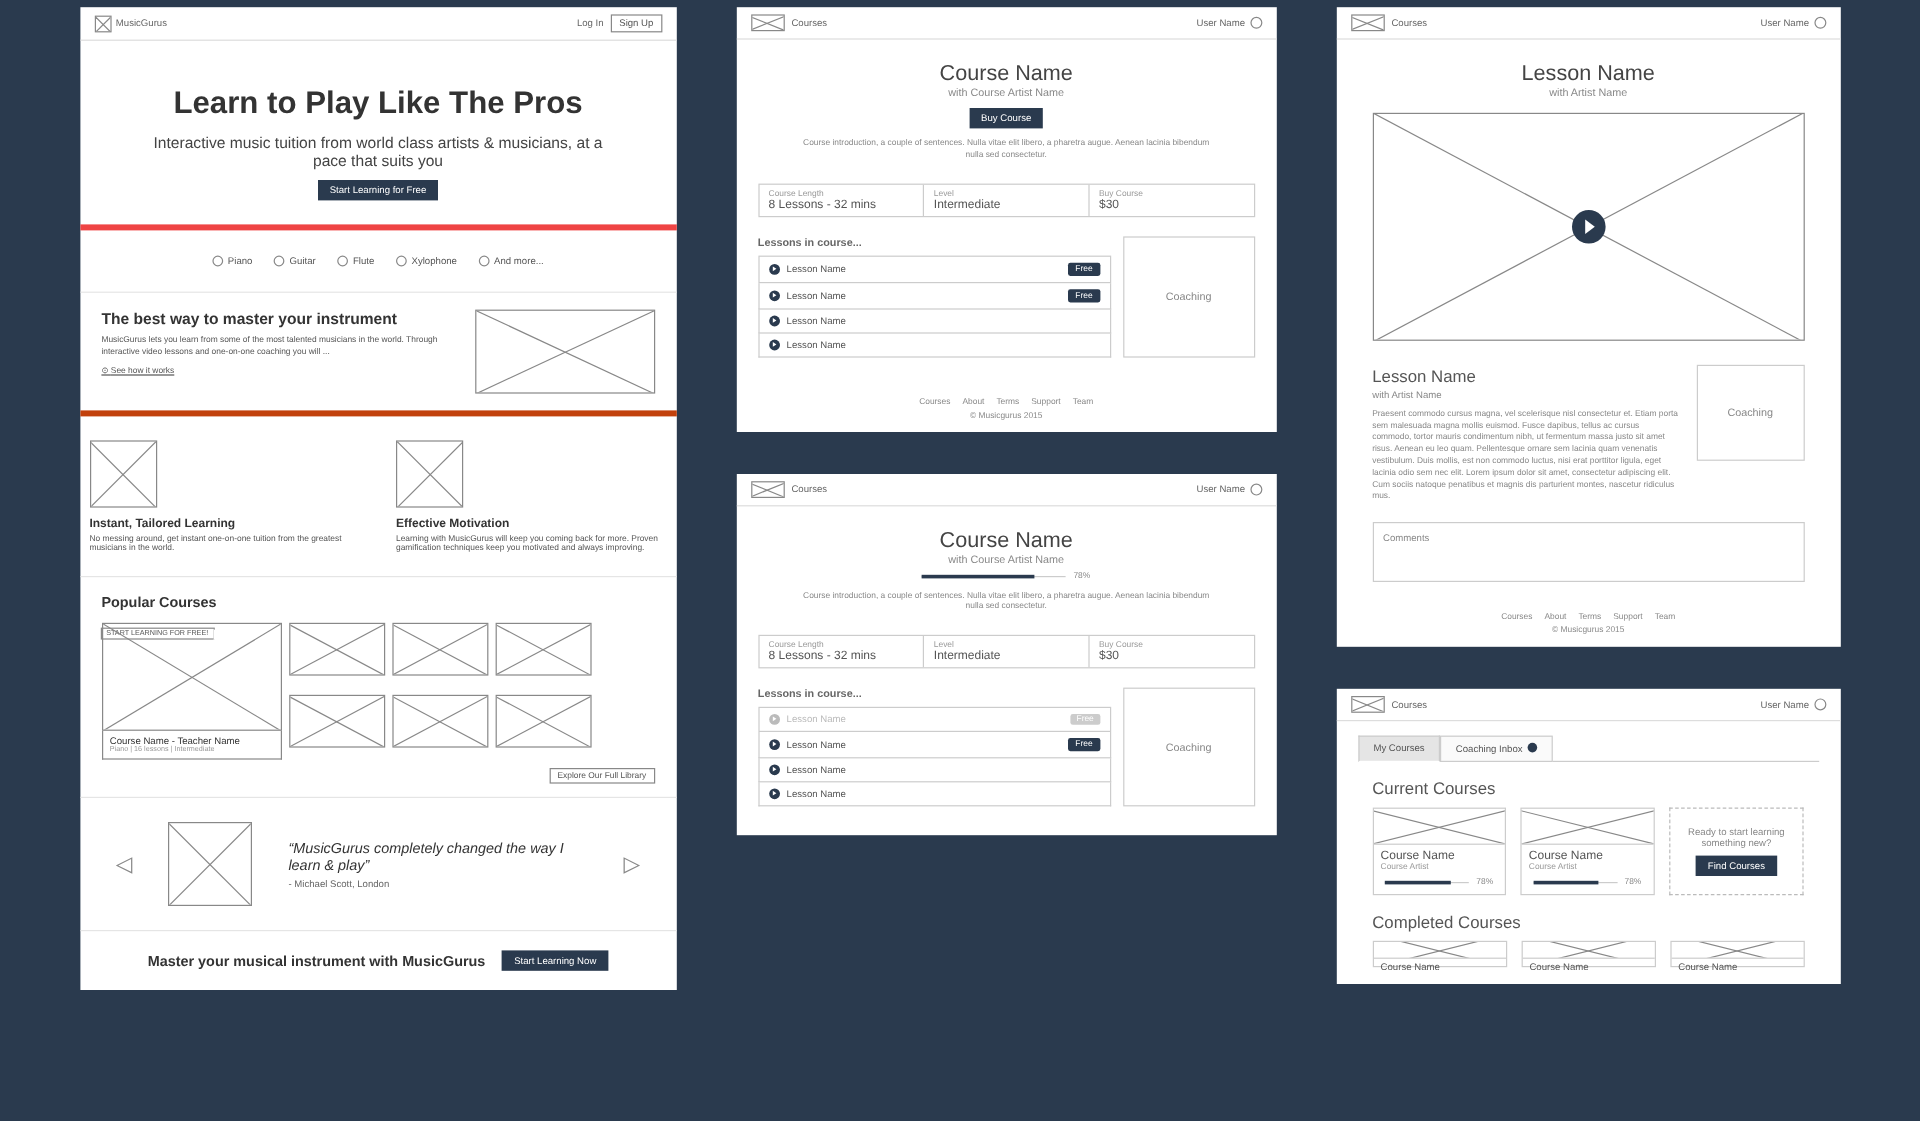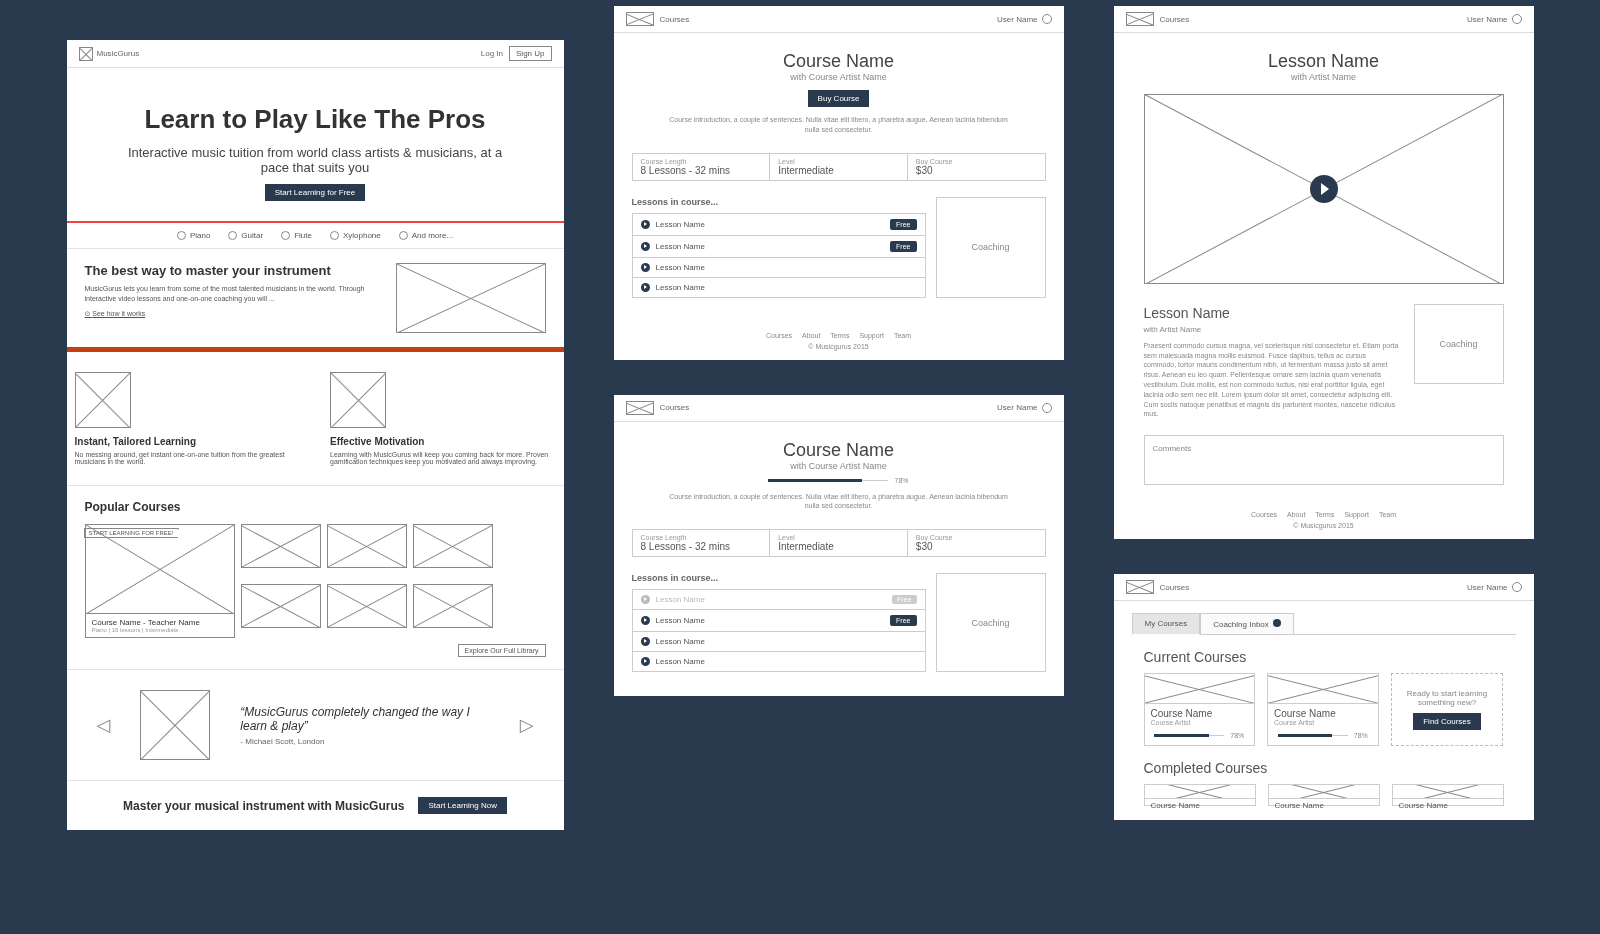--- a/index.html
+++ b/index.html
@@ -19,21 +19,21 @@
 .ph { border: 1px solid #888; position: relative; overflow: hidden; flex-shrink: 0; }
 .ph::before,.ph::after{content:'';position:absolute;width:150%;left:-25%;top:50%;border-top:1px solid #888;}
 .ph::before{transform:rotate(var(--a,30deg));}
 .ph::after{transform:rotate(calc(-1 * var(--a,30deg)));}
 .btn-dark { background:#2a3a4e; color:#fff; padding:4px 10px; font-size:8px; display:inline-block; border:none; }
 .btn-free { background:#2a3a4e; color:#fff; padding:2px 6px; font-size:7px; border-radius:2px; }
 .center { text-align:center; }
 h1.big { font-size:26px; font-weight:600; color:#333; margin:20px 0 10px; }
 .sub { font-size:13px; color:#444; }
 .section { padding:14px 18px; border-top:1px solid #e5e5e5; }
-.radios { display:flex; gap:18px; justify-content:center; padding:8px 0; border-top:2px solid #ef4444; font-size:8px;text-align:right; }
+.radios { display:flex; gap:18px; justify-content:center; padding:21px 0; border-top:5px solid #ef4444; font-size:8px;text-align:right; }
 .radio { display:flex; align-items:center; gap:4px; }
 .radio i { width:9px; height:9px; border:1px solid #888; border-radius:50%; }
 .feat3 { display:flex; gap:30px; padding:20px 8px; border-top:5px solid #c2410c; }
 .feat3 .col3 { flex:1; font-size:7px; }
 .feat3 .ph { width:56px; height:56px; --a:45deg; margin-bottom:8px; }
 .feat3 h4 { font-size:10px; color:#333; margin-bottom:4px; }
 .popgrid { display:flex; gap:6px; }
 .popgrid .big .ph { width:150px; height:90px; --a:31deg; }
 .popgrid .big .lbl { border:1px solid #888; border-top:none; padding:4px 6px; font-size:7px; }
 .popgrid .small { display:grid; grid-template-columns:repeat(3,1fr); gap:6px; }
@@ -106,21 +106,21 @@
 .tag { position:absolute; top:4px; left:-1px; background:#fff; border:1px solid #888; font-size:6px; padding:1px 4px; }
 .tag::after { content:''; position:absolute; right:-5px; top:0; border-left:5px solid #fff; border-top:5px solid transparent; border-bottom:5px solid transparent; }
 .relbig { position:relative; }
 </style>
 </head>
 <body>
 
 <div class="canvas">
 
   <div class="col">
-    <div class="page" style="width:497px;margin-top:34px;">
+    <div class="page" style="width:497px;">
       <div class="hdr">
         <div class="ph" style="width:14px;height:14px;--a:45deg;"></div>
         <span class="brand" style="margin-left:4px;">MusicGurus</span>
         <span class="spacer"></span>
         <span class="link">Log In</span>
         <span class="btn-outline">Sign Up</span>
       </div>
       <div class="center" style="padding:16px 50px 20px;">
         <h1 class="big">Learn to Play Like The Pros</h1>
         <p class="sub">Interactive music tuition from world class artists &amp; musicians, at a pace that suits you</p>

